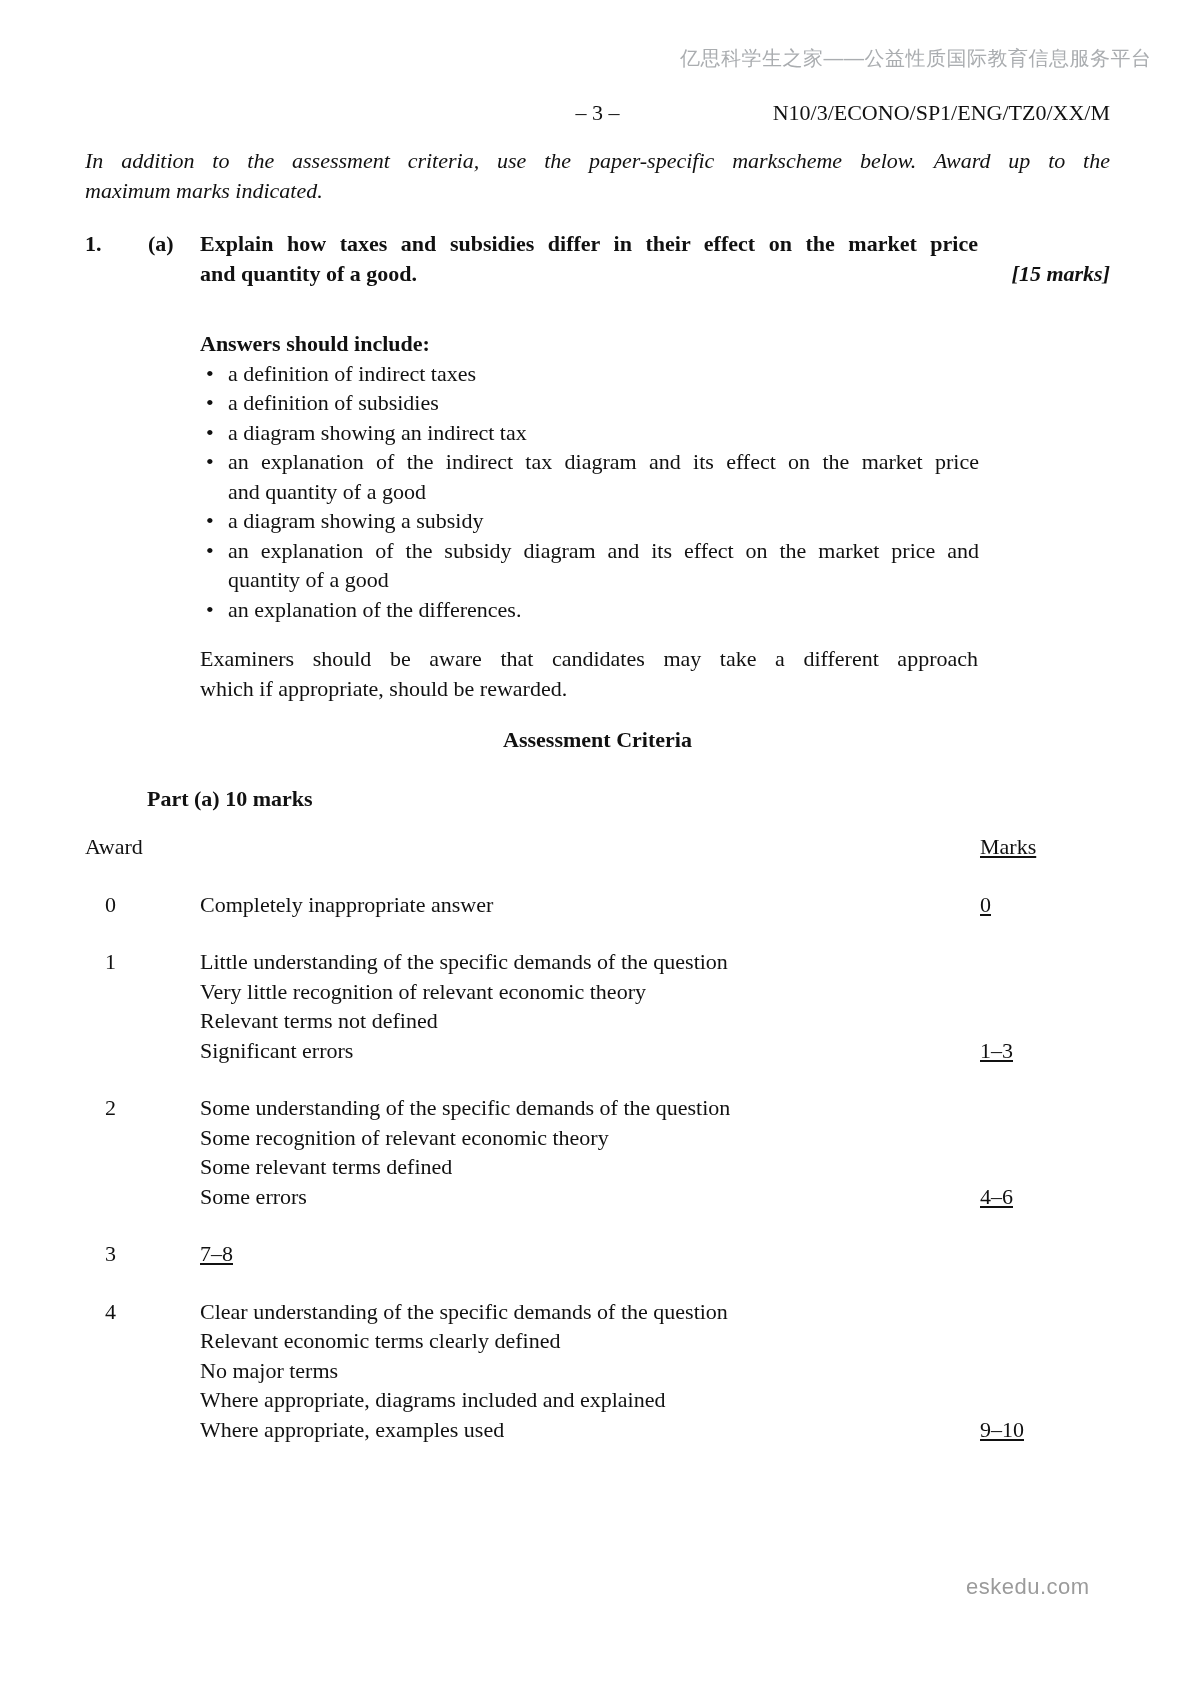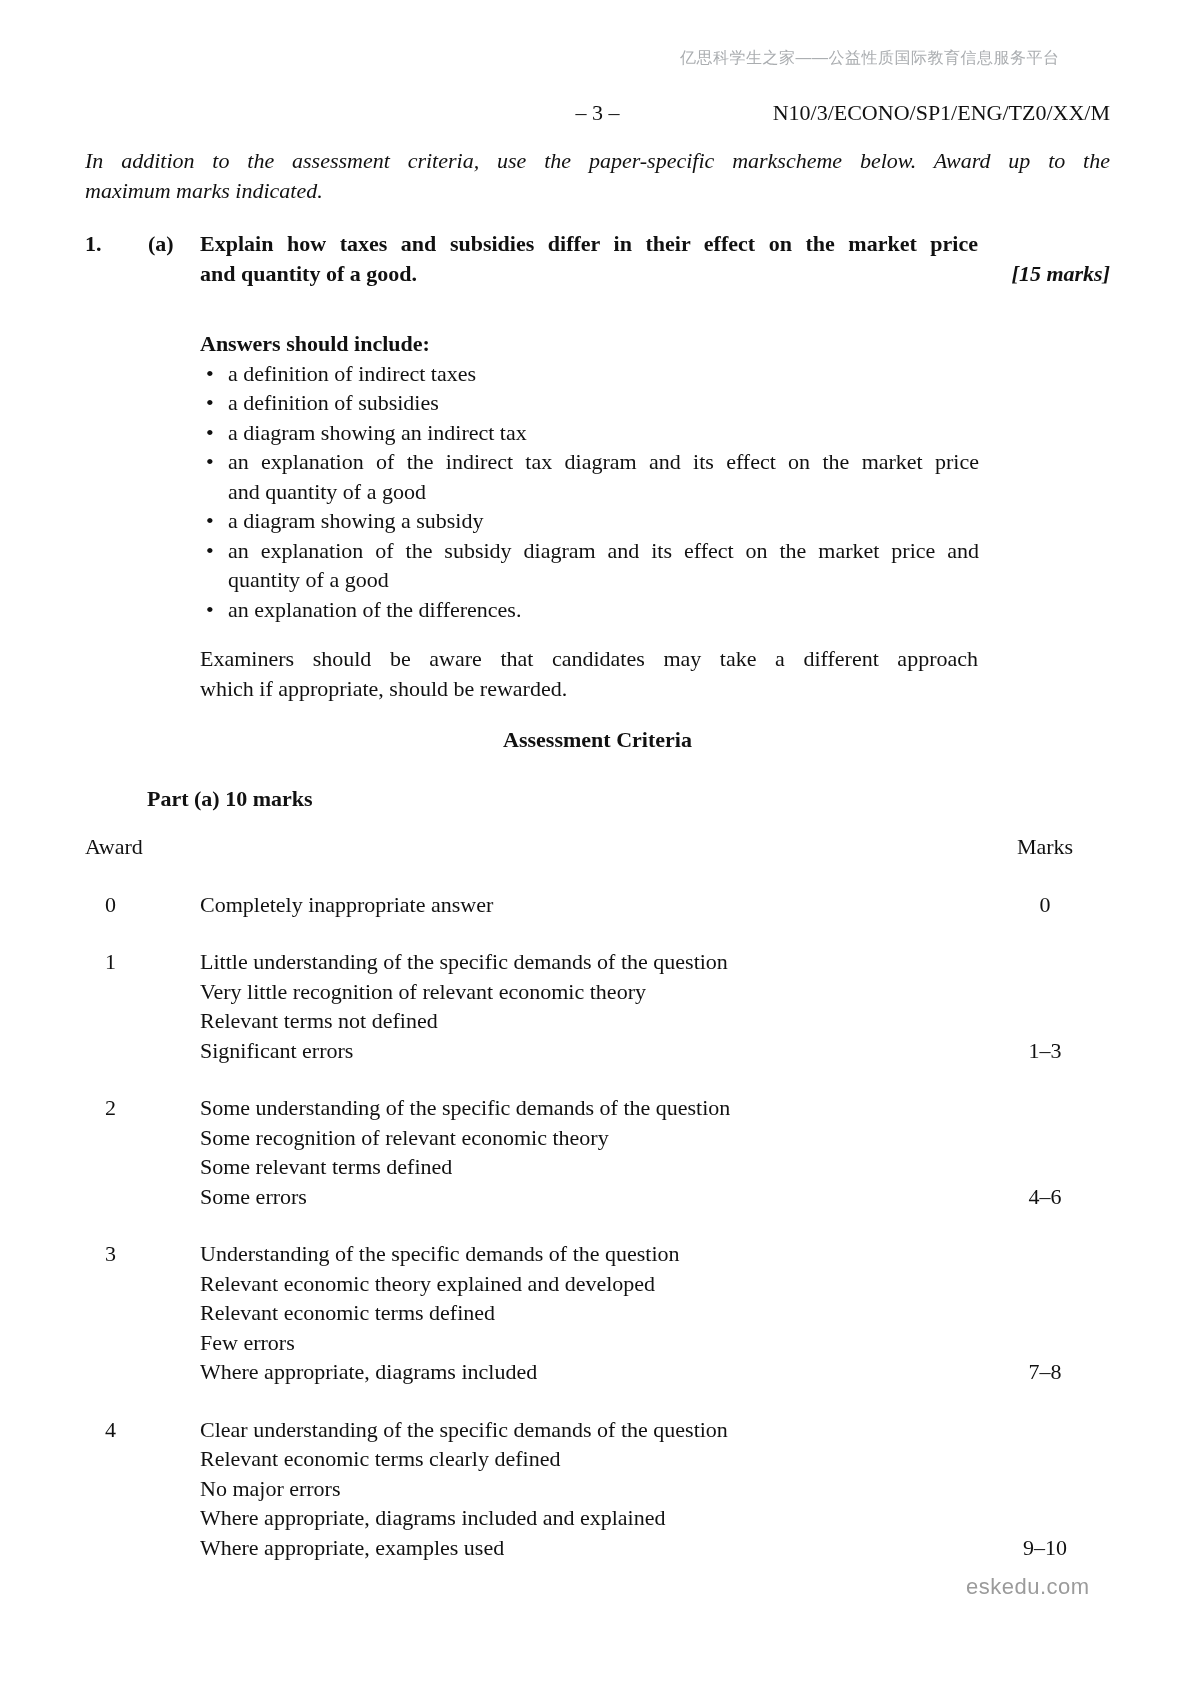--- a/index.html
+++ b/index.html
@@ -12,21 +12,21 @@
     color:#111;
     font-family:"Liberation Serif", serif;
     font-size:22px; line-height:29.5px;
     overflow:hidden;
   }
   .content { padding:0 81px 0 85px; }
 
   .wm-top {
     position:absolute; left:680px; top:48px;
     font-family:"Liberation Sans", sans-serif;
-    font-size:16px; line-height:20px; color:#aaadb0;
+    font-size:20px; line-height:20px; color:#aaadb0;
     letter-spacing:0.5px; white-space:nowrap;
   }
   .wm-bottom {
     position:absolute; left:966px; top:1572px;
     font-family:"Liberation Sans", sans-serif;
     font-size:22px; color:#9b9b9b; letter-spacing:0.5px;
   }
 
   .header-row { position:relative; height:30px; margin-top:98px; }
   .page-num { position:absolute; left:50%; transform:translateX(-50%); }
@@ -46,21 +46,21 @@
   .b-dot { width:28px; padding-left:6px; flex:none; }
   .b-text { width:751px; }
 
   .examiner { margin-left:115px; margin-top:20px; width:778px; }
 
   .crit-heading { margin-top:22px; text-align:center; font-weight:bold; }
   .crit-sub { margin-top:29px; margin-left:62px; font-weight:bold; }
 
   .tbl-head, .crit-row { display:grid; grid-template-columns:115px 1fr 130px; }
   .tbl-head { margin-top:19px; }
-  .col-marks, .marks-cell { text-align:center; }
+  .col-marks, .marks-cell { text-align:left;text-decoration:underline; }
   .crit-row { margin-top:28px; }
   .crit-row:first-of-type { margin-top:17px; }
   .level-cell { padding-left:20px; }
   .marks-cell { align-self:end; }
 </style>
 </head>
 <body>
 
 <div class="page">
 
@@ -168,36 +168,29 @@
         <div>Some understanding of the specific demands of the question</div>
         <div>Some recognition of relevant economic theory</div>
         <div>Some relevant terms defined</div>
         <div>Some errors</div>
       </div>
       <div class="marks-cell">4–6</div>
     </div>
 
     <div class="crit-row">
       <div class="level-cell">3</div>
-      <div class="desc-cell">
-        <div>Understanding of the specific demands of the question</div>
-        <div>Relevant economic theory explained and developed</div>
-        <div>Relevant economic terms defined</div>
-        <div>Few errors</div>
-        <div>Where appropriate, diagrams included</div>
-      </div>
       <div class="marks-cell">7–8</div>
     </div>
 
     <div class="crit-row">
       <div class="level-cell">4</div>
       <div class="desc-cell">
         <div>Clear understanding of the specific demands of the question</div>
         <div>Relevant economic terms clearly defined</div>
-        <div>No major errors</div>
+        <div>No major terms</div>
         <div>Where appropriate, diagrams included and explained</div>
         <div>Where appropriate, examples used</div>
       </div>
       <div class="marks-cell">9–10</div>
     </div>
 
   </div>
 
   <div class="wm-bottom">eskedu.com</div>
 

